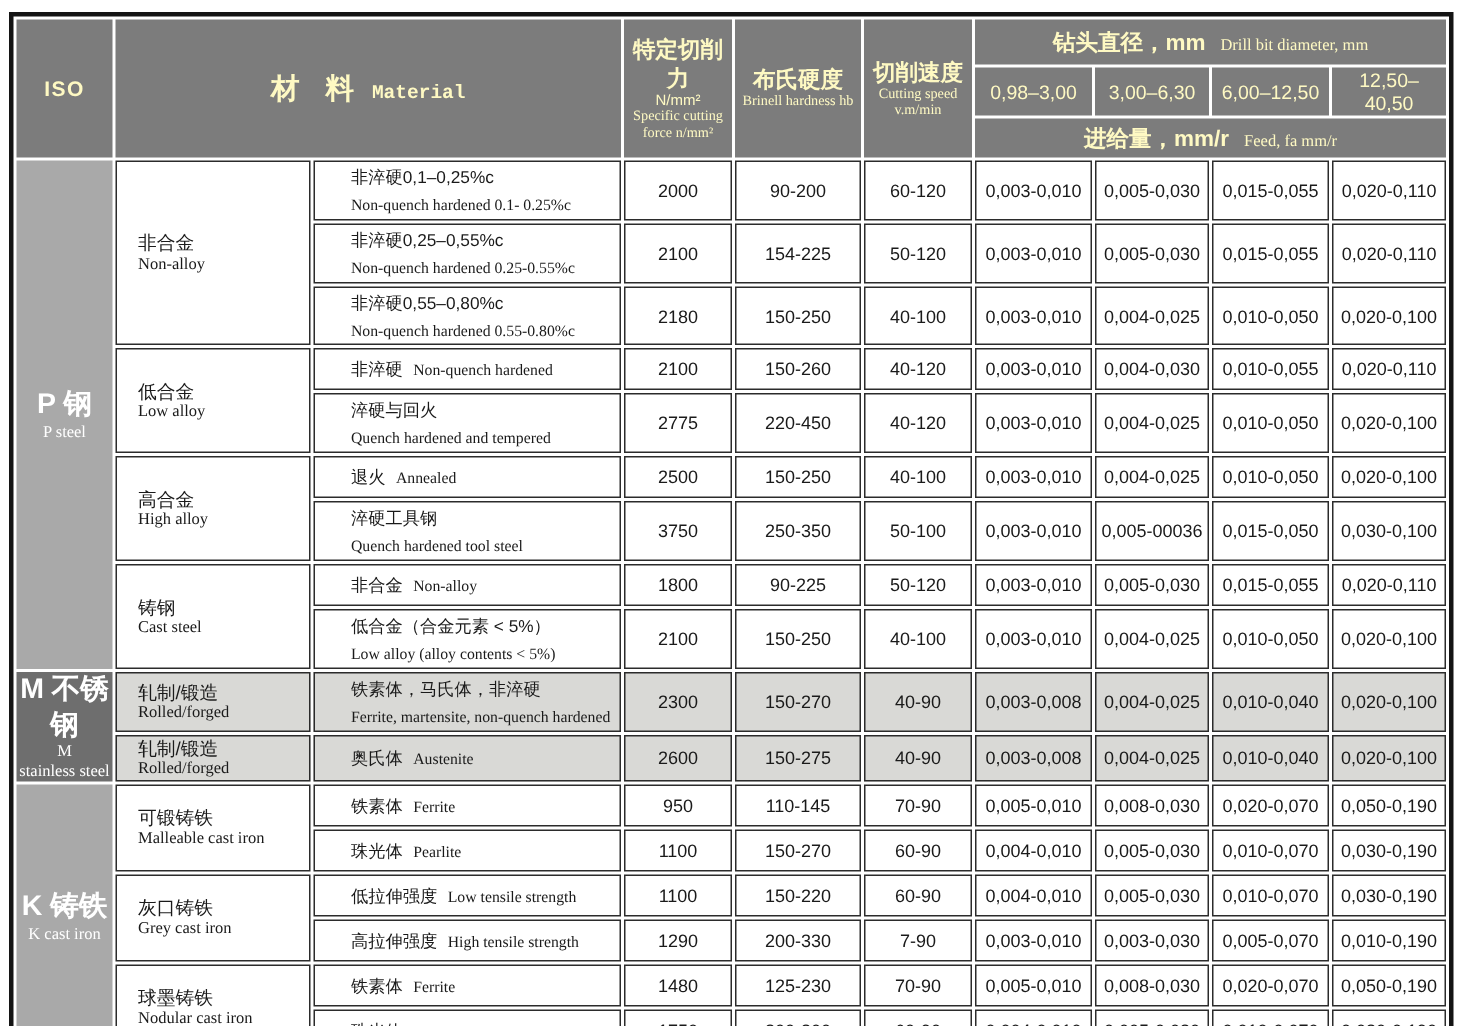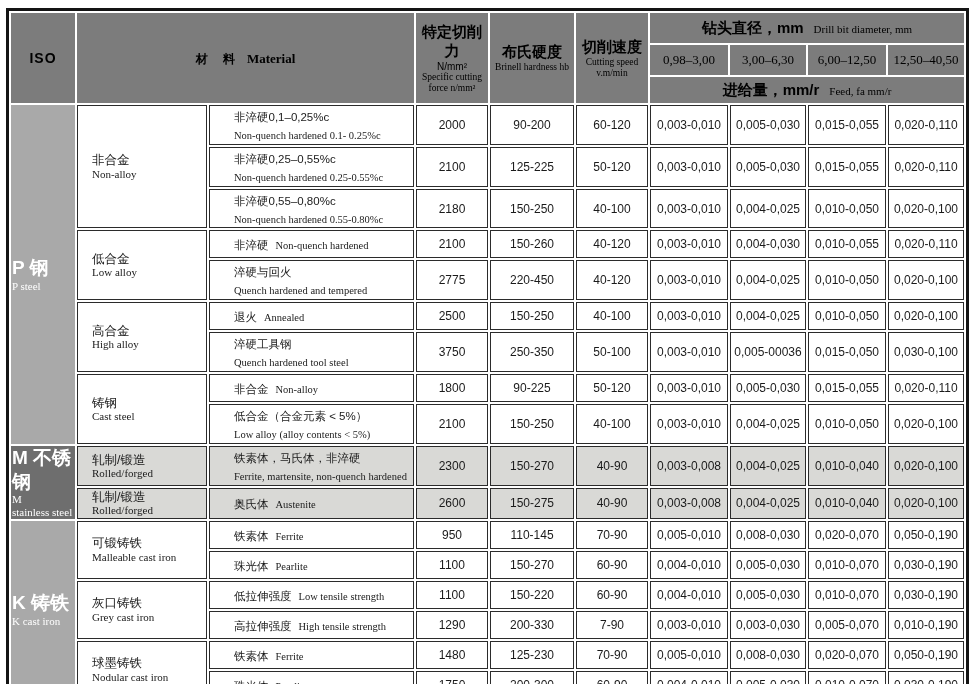--- a/index.html
+++ b/index.html
@@ -12,47 +12,47 @@
   table.main {
     border-collapse: separate;
     border-spacing: 2px;
     table-layout: fixed;
     width: 958px;
     background: #ffffff;
     border: 3px solid #141414;
   }
   
   th {
-    background: #7c7c7c; color: #000000; font-weight: bold;
+    background: #7c7c7c; color: #fef9c3; font-weight: bold;
     padding: 1px 2px; vertical-align: middle; text-align: center;
     border: 0; overflow: hidden; margin-top: 24px;
   }
   .h-iso { font-size: 14px; letter-spacing: 1px; font-family: "Liberation Sans", sans-serif; }
   .h-cn  { font-size: 15px; }
   .h-en-inline { font-size: 11px; font-family: "Liberation Serif", serif; font-weight: normal; margin-left: 10px; }
-  .h-mat-cn { font-size: 12px; letter-spacing: 6px; }
-  .h-mat-en { font-size: 13px; font-family: Liberation Serif, serif; font-weight: bold; margin-left: 6px; letter-spacing: 0; }
+  .h-mat-cn { font-size: 19px; letter-spacing: 6px; }
+  .h-mat-en { font-size: 13px; font-family: Liberation Mono, monospace; font-weight: bold; margin-left: 6px; letter-spacing: 0; }
   .h-sub { display: block; font-size: 9.5px; font-family: "Liberation Serif", serif; font-weight: normal; line-height: 1.15; }
   .h-unit { display: block; font-size: 10px; font-family: "Liberation Sans", sans-serif; font-weight: normal; line-height: 1.1; }
   .h-range { font-size: 13px; font-weight: normal; }
   .row-dia th { height: 28px; }
-  .row-range th { height: 28px; font-family: Liberation Serif, serif; }
+  .row-range th { height: 28px; }
   .row-feed th { height: 24px; }
   
   td {
     border: 1px solid #2b2b2b;
     background: #ffffff;
     padding: 1px 3px;
     vertical-align: middle;
     height: 24px;
     overflow: hidden;
   }
   tr.shaded td { background: #d9d9d6; }
   td.iso {
-    border: 0; color: #ffffff; padding: 0 1px;
+    border: 0; text-align: center; color: #ffffff; padding: 0 1px;
   }
   td.iso-light { background: #a9a9a9; }
   td.iso-dark  { background: #6e6e6e; }
   tr.shaded td.iso-dark  { background: #6e6e6e; }
   .iso-big   { display: block; font-size: 19px; font-weight: bold; line-height: 1.25; }
   .iso-small { display: block; font-size: 11px; font-family: "Liberation Serif", serif; line-height: 1.15; }
   td.sub { padding-left: 14px; }
   .sub-cn { display: block; font-size: 12.5px; line-height: 1.15; }
   .sub-en { display: block; font-size: 11px; font-family: "Liberation Serif", serif; line-height: 1.1; }
   td.det { padding-left: 24px; line-height: 1.12; }
@@ -127,21 +127,21 @@
     <td class="num">90-200</td>
     <td class="num">60-120</td>
     <td class="num">0,003-0,010</td>
     <td class="num">0,005-0,030</td>
     <td class="num">0,015-0,055</td>
     <td class="num">0,020-0,110</td>
   </tr>
   <tr>
     <td class="det"><span class="det-cn">非淬硬0,25–0,55%c</span><span class="det-en">Non-quench hardened 0.25-0.55%c</span></td>
     <td class="num">2100</td>
-    <td class="num">125-225</td>
+    <td class="num">154-225</td>
     <td class="num">50-120</td>
     <td class="num">0,003-0,010</td>
     <td class="num">0,005-0,030</td>
     <td class="num">0,015-0,055</td>
     <td class="num">0,020-0,110</td>
   </tr>
   <tr>
     <td class="det"><span class="det-cn">非淬硬0,55–0,80%c</span><span class="det-en">Non-quench hardened 0.55-0.80%c</span></td>
     <td class="num">2180</td>
     <td class="num">150-250</td>

